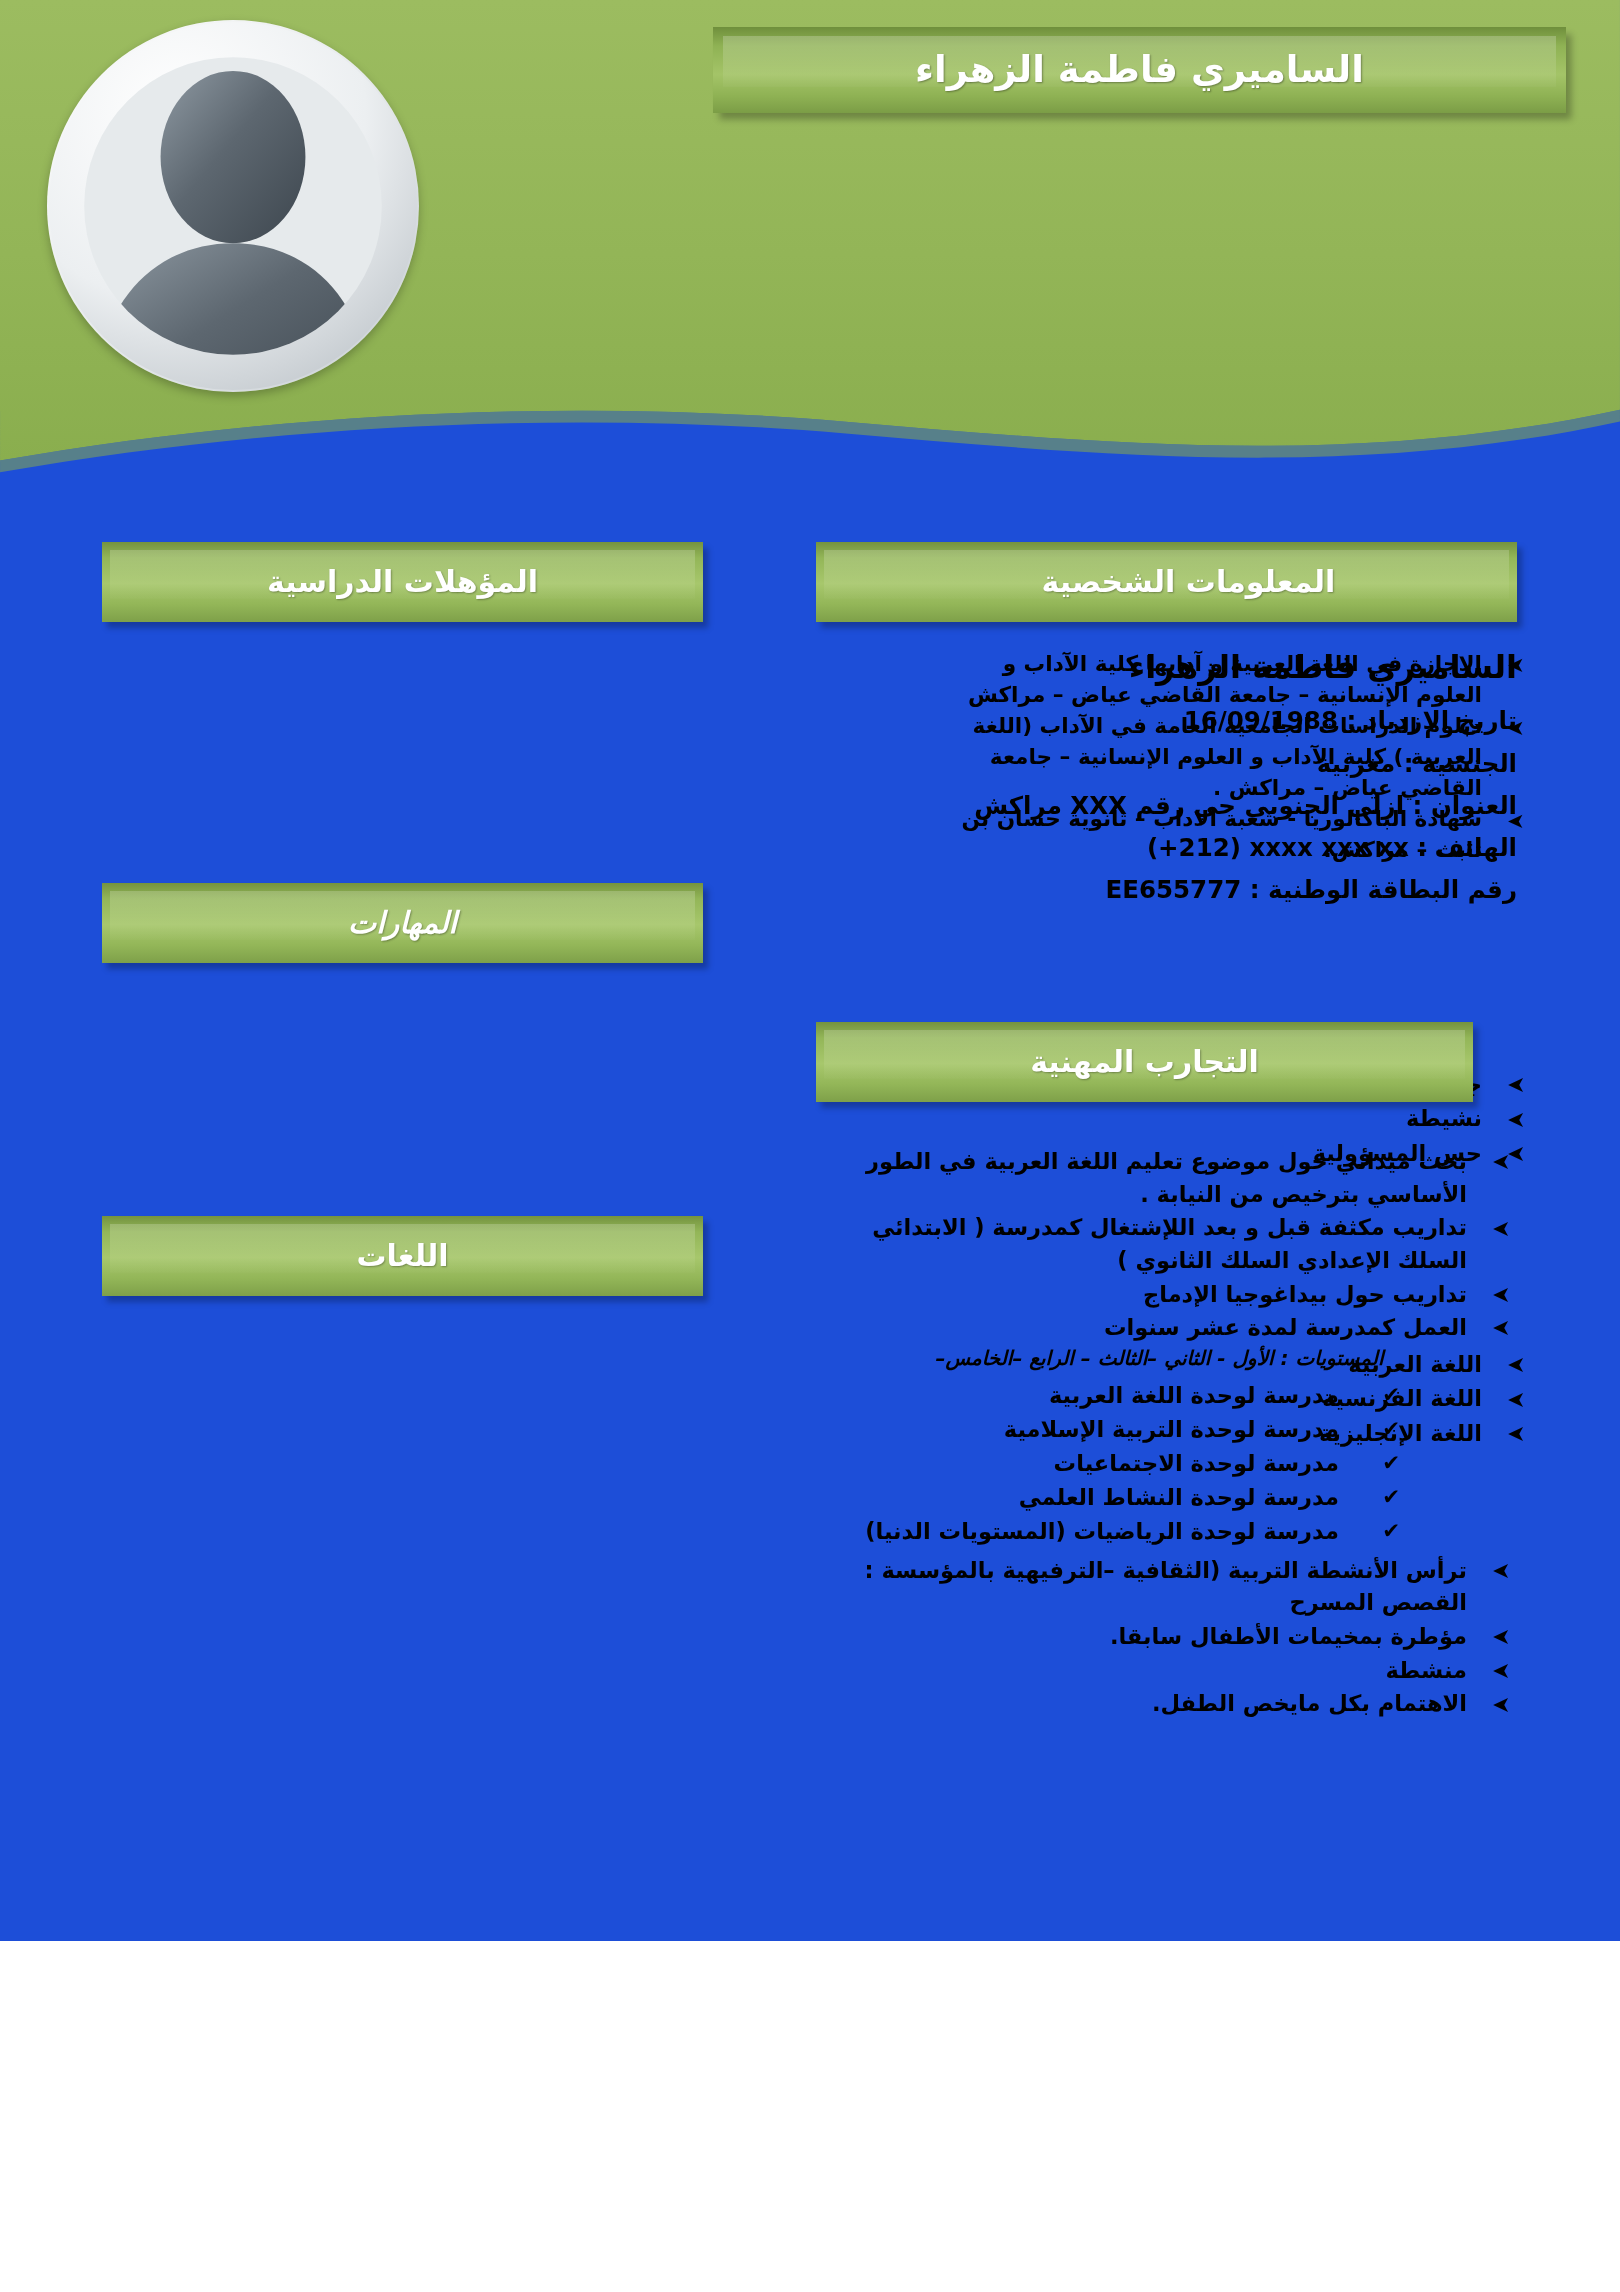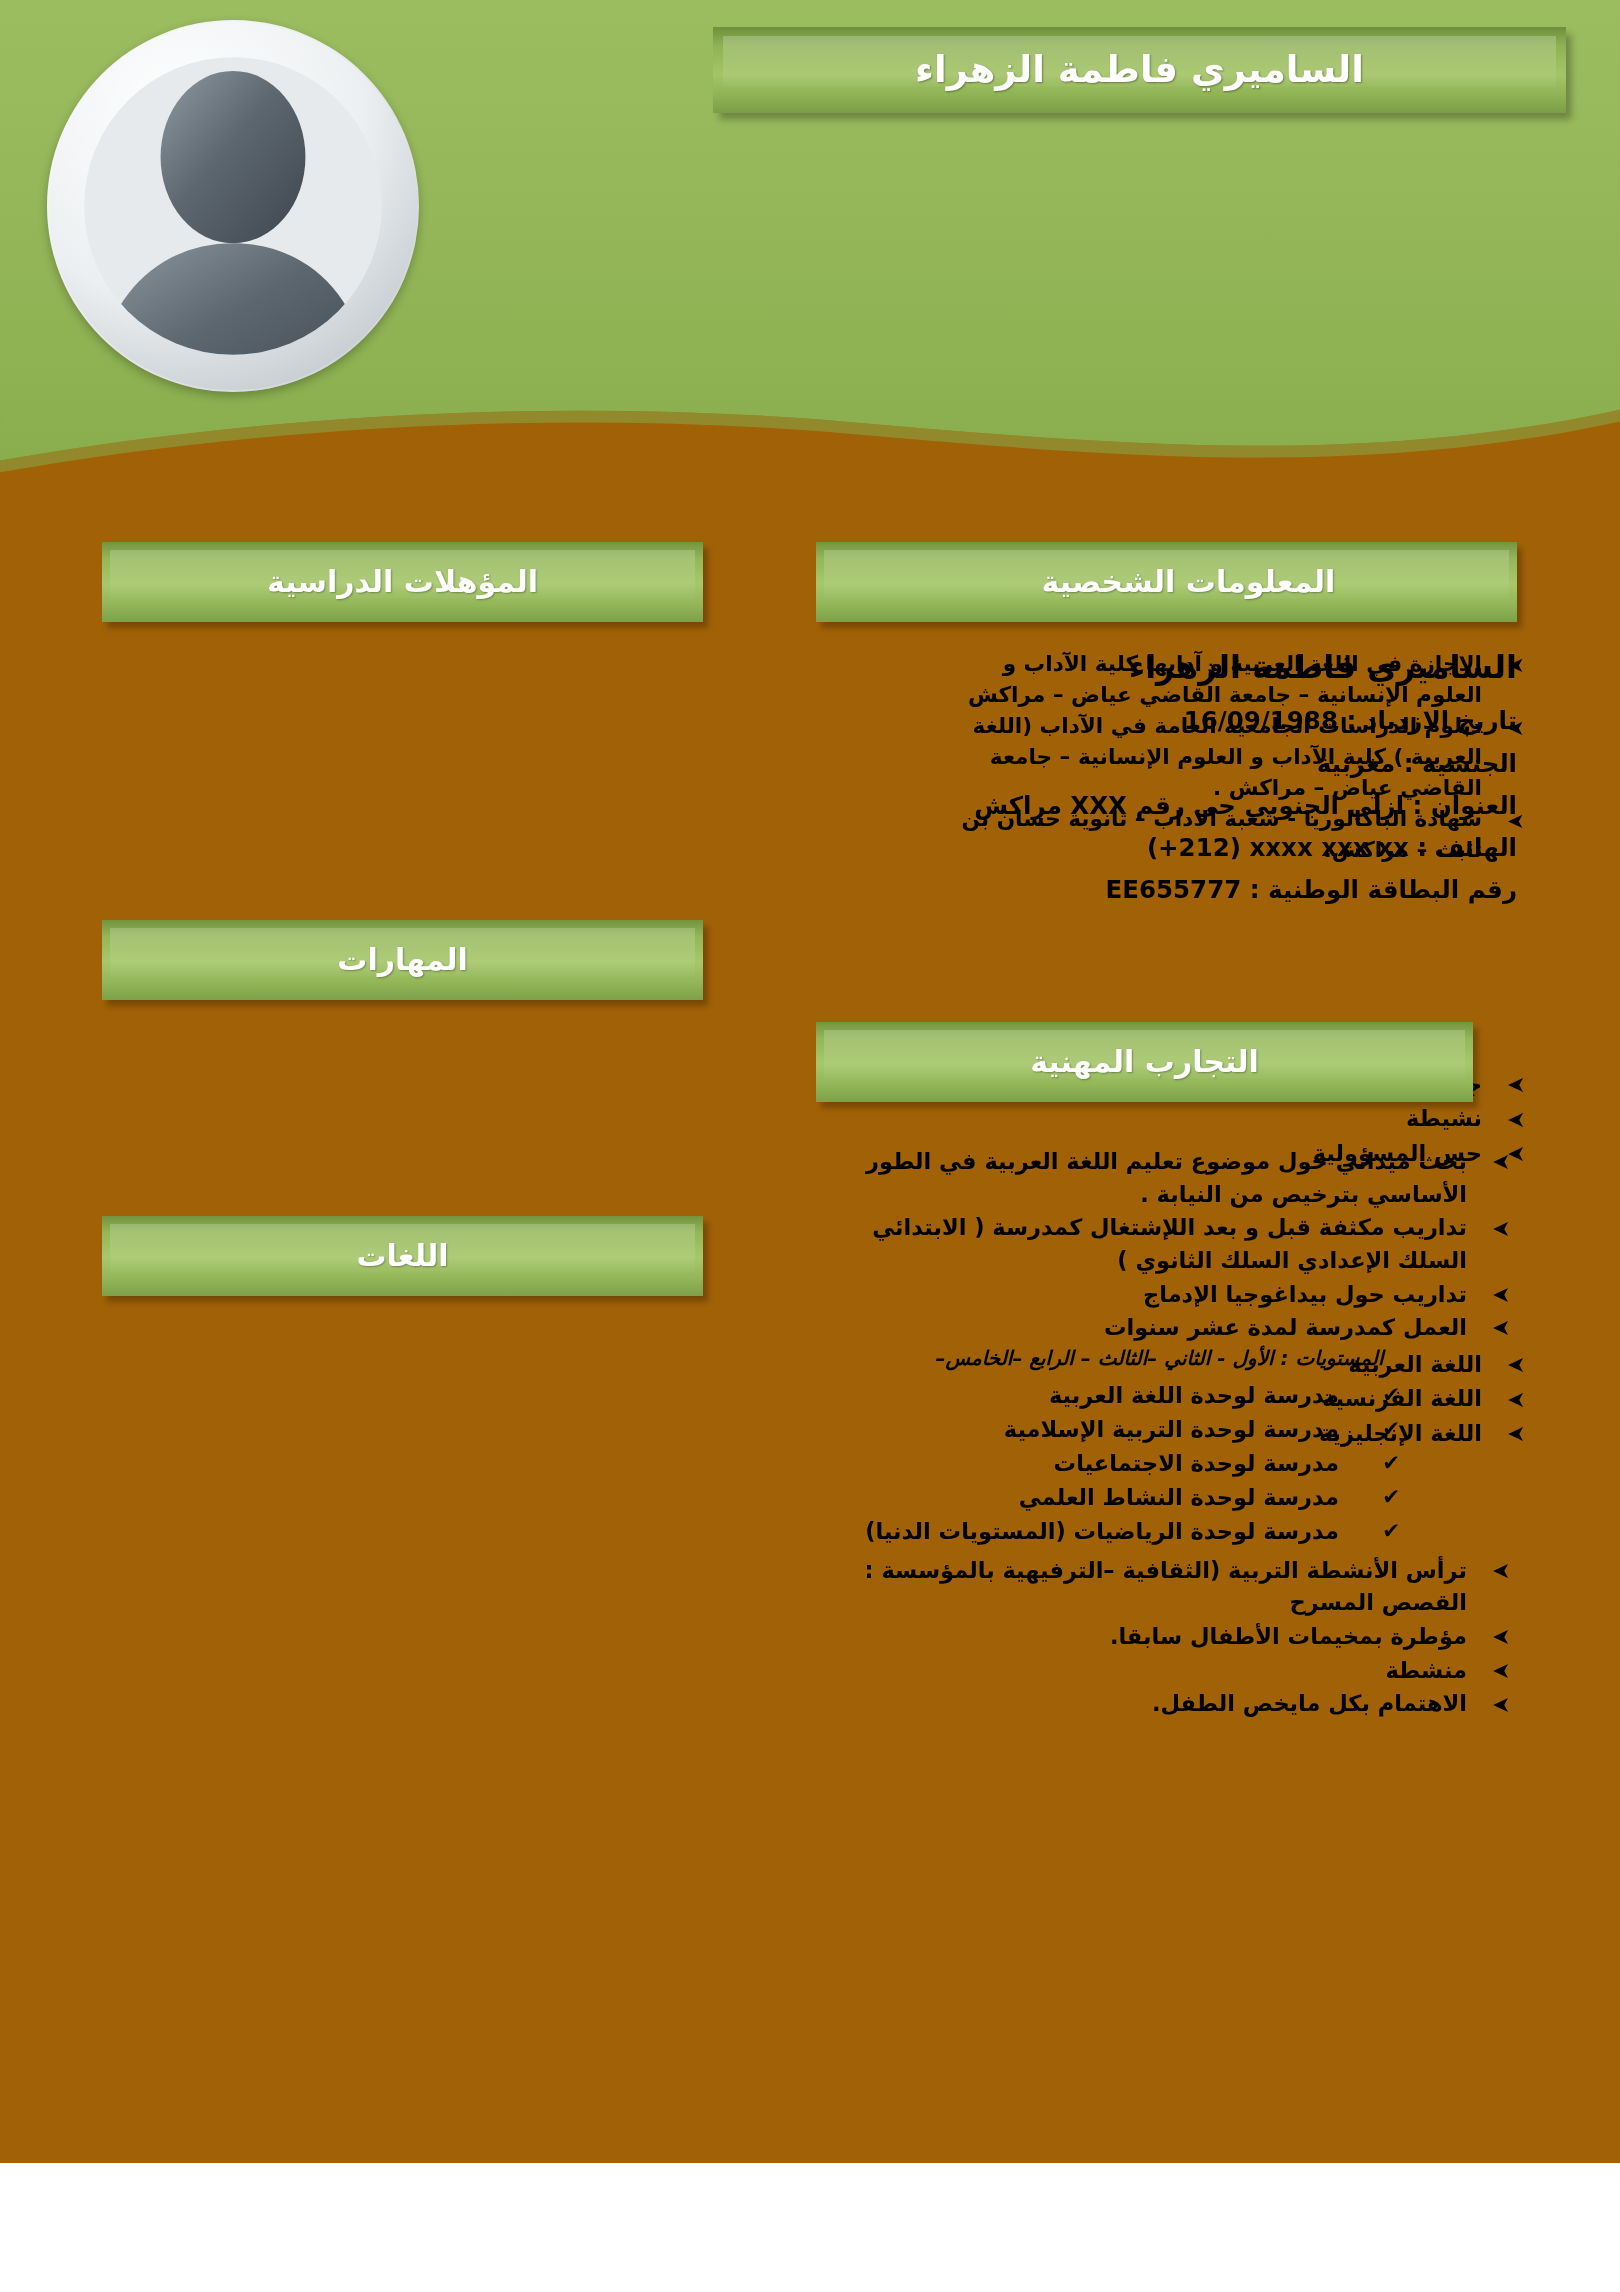--- a/index.html
+++ b/index.html
@@ -7,22 +7,22 @@
     margin: 0;
     padding: 0;
     background: #ffffff;
   }
   body {
     font-family: "DejaVu Sans", "Liberation Sans", sans-serif;
   }
   .page {
     position: relative;
     width: 1620px;
-    height: 2163px;
-    background: #a16207;
+    height: 1941px;
+    background: #1d4ed8;
     overflow: hidden;
     box-sizing: border-box;
   }
 
   
   .banner {
     position: absolute;
     left: 0;
     top: 0;
     width: 1620px;
@@ -300,21 +300,21 @@
   <div class="sec-bar" style="left:102px; top:542px; width:601px;">
     <span class="sec-bar-text">المؤهلات الدراسية</span>
   </div>
 
   <ul class="arrows edu-list">
     <li>الاجازة في اللغة العربية و آدابها  كلية الآداب و العلوم الإنسانية – جامعة القاضي عياض – مراكش</li>
     <li>دبلوم  الدراسات الجامعية العامة في الآداب (اللغة العربية ) كلية الآداب و العلوم الإنسانية – جامعة القاضي عياض – مراكش .</li>
     <li>شهادة الباكالوريا - شعبة الاداب – ثانوية حسان بن تابث – مراكش.</li>
   </ul>
 
-  <div class="sec-bar" style="left:102px; top:920px; width:601px;">
+  <div class="sec-bar" style="left:102px; top:883px; width:601px;font-style:italic;">
     <span class="sec-bar-text">المهارات</span>
   </div>
 
   <ul class="arrows skills-list">
     <li>جدية</li>
     <li>نشيطة</li>
     <li>حس المسؤولية</li>
   </ul>
 
   <div class="sec-bar" style="left:102px; top:1216px; width:601px;">

